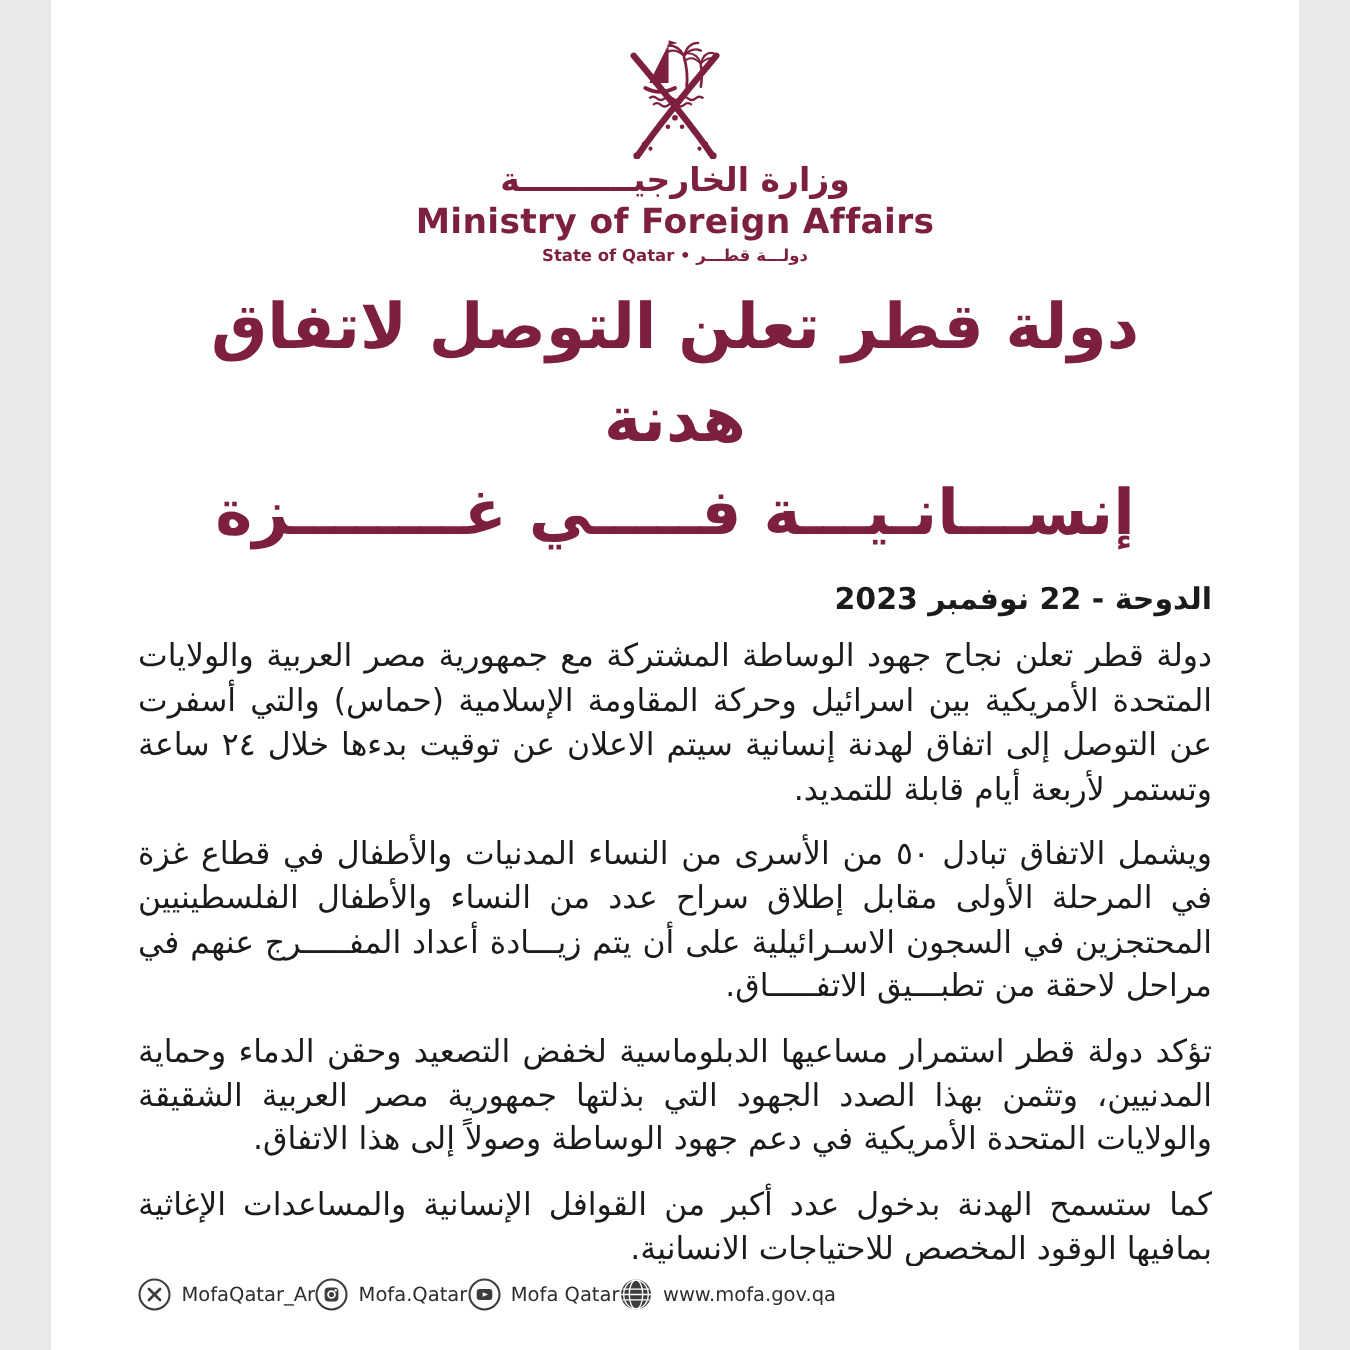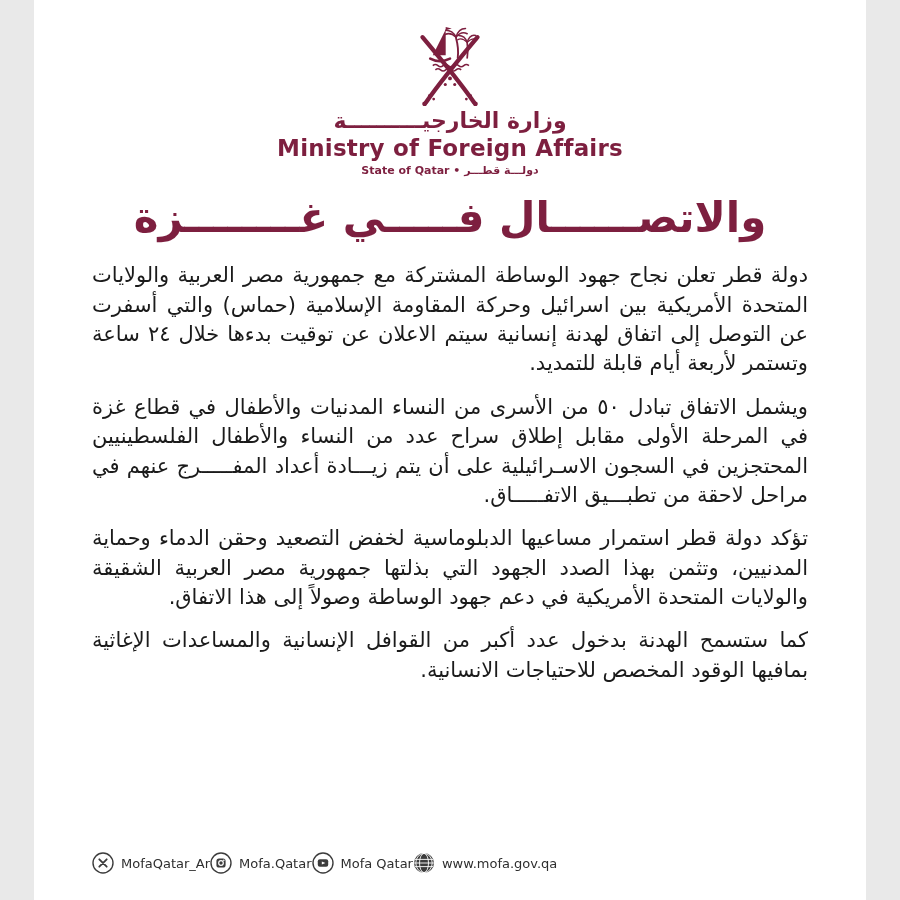--- a/index.html
+++ b/index.html
@@ -91,23 +91,25 @@
 
       <path d="M30 53 q3 -2.6 6 0 t6 0 t6 0 t6 0 t6 0 t6 0 t6 0" stroke="#7d1f3f" stroke-width="1.8"></path>
       <path d="M33 58 q3 -2.6 6 0 t6 0 t6 0 t6 0 t6 0" stroke="#7d1f3f" stroke-width="1.8"></path>
     </svg>
     <div class="ministry-ar">وزارة الخارجيــــــــــة</div>
     <div class="ministry-en">Ministry of Foreign Affairs</div>
     <div class="state-line">State of Qatar • دولـــة قطـــر</div>
   </header>
 
   <h1 class="headline">
-    <span>والاتصــــــال فـــــي غــــــــزة</span>
+    <span>دولة قطر تعلن  التوصل لاتفاق هدنة</span>
+    <span>إنســـانـيـــة فـــــي غــــــــزة</span>
   </h1>
 
+  <div class="dateline">الدوحة - 22 نوفمبر 2023</div>
 
   <main class="body">
     <p>دولة قطر تعلن نجاح جهود الوساطة المشتركة مع جمهورية مصر العربية والولايات المتحدة الأمريكية بين اسرائيل وحركة المقاومة الإسلامية (حماس) والتي أسفرت عن التوصل إلى اتفاق لهدنة إنسانية سيتم الاعلان عن توقيت بدءها خلال ٢٤ ساعة وتستمر لأربعة أيام قابلة للتمديد.</p>
     <p>ويشمل الاتفاق تبادل ٥٠ من الأسرى من النساء المدنيات والأطفال في قطاع غزة في المرحلة الأولى مقابل إطلاق سراح عدد من النساء والأطفال الفلسطينيين المحتجزين في السجون الاسـرائيلية على أن يتم زيـــادة أعداد المفـــــرج عنهم في مراحل لاحقة من تطبـــيق الاتفـــــاق.</p>
     <p>تؤكد دولة قطر استمرار مساعيها الدبلوماسية لخفض التصعيد وحقن الدماء وحماية المدنيين، وتثمن بهذا الصدد الجهود التي بذلتها جمهورية مصر العربية الشقيقة والولايات المتحدة الأمريكية في دعم جهود الوساطة وصولاً إلى هذا الاتفاق.</p>
     <p>كما ستسمح الهدنة بدخول عدد أكبر من القوافل الإنسانية والمساعدات الإغاثية بمافيها الوقود المخصص للاحتياجات الانسانية.</p>
   </main>
 
   <footer class="footer">
     <div class="social">

